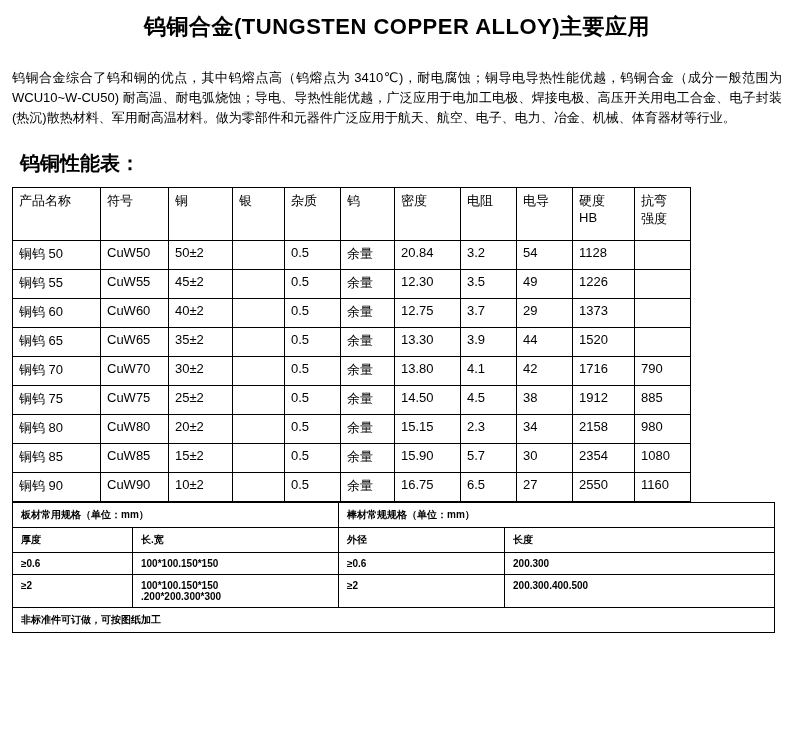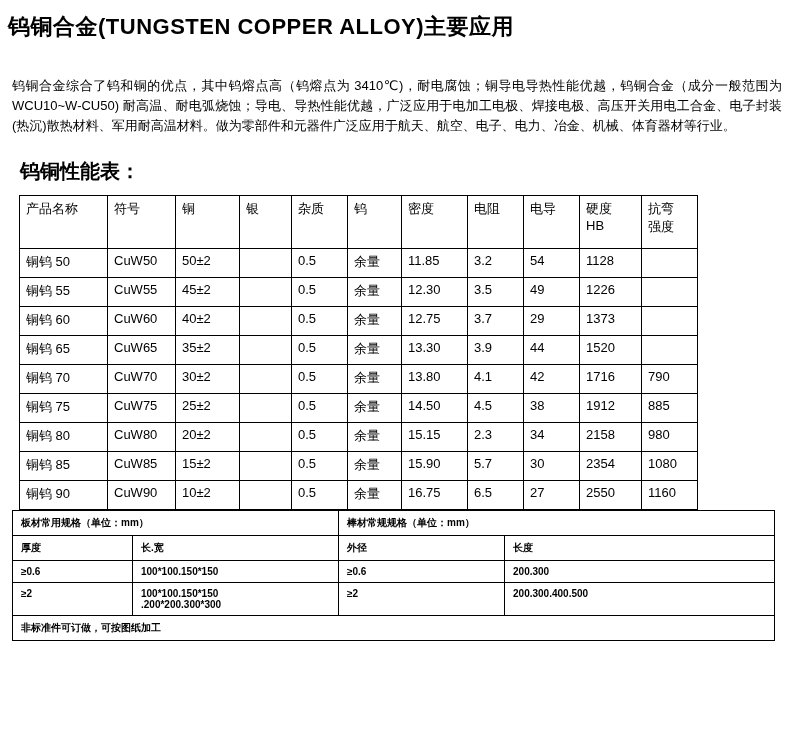--- a/index.html
+++ b/index.html
@@ -16,45 +16,46 @@
     overflow: hidden;
   }
   .page {
     width: 794px;
     height: 735px;
     box-sizing: border-box;
     padding: 0 8px;
     position: relative;
   }
   .title {
+    text-align: center;
     font-size: 22px;
     font-weight: bold;
     margin-top: 12px;
     margin-bottom: 4px;
     letter-spacing: 0.5px;
   }
   .intro {
     font-size: 13px;
     line-height: 20px;
-    margin-top: 34px;
+    margin-top: 26px;
     padding: 0 4px;
     text-align: justify;
   }
   .section-heading {
     font-size: 20px;
     font-weight: bold;
     margin-top: 22px;
     margin-bottom: 10px;
     padding-left: 4px;
     margin-left: 8px;
   }
   table.spec {
     border-collapse: collapse;
     width: 666px;
-    margin-left: 11px;
+    margin-left: 4px;
     table-layout: fixed;
   }
   table.spec td, table.spec th {
     border: 1px solid #000000;
     font-size: 13px;
     padding: 4px 6px;
     text-align: left;
     vertical-align: top;
     font-weight: normal;
     height: 20px;
@@ -136,21 +137,21 @@
       </tr>
     </thead>
     <tbody>
       <tr>
         <td>铜钨 50</td>
         <td>CuW50</td>
         <td>50±2</td>
         <td></td>
         <td>0.5</td>
         <td>余量</td>
-        <td>11.85</td>
+        <td>20.84</td>
         <td>3.2</td>
         <td>54</td>
         <td>1128</td>
         <td></td>
       </tr>
       <tr>
         <td>铜钨 55</td>
         <td>CuW55</td>
         <td>45±2</td>
         <td></td>

